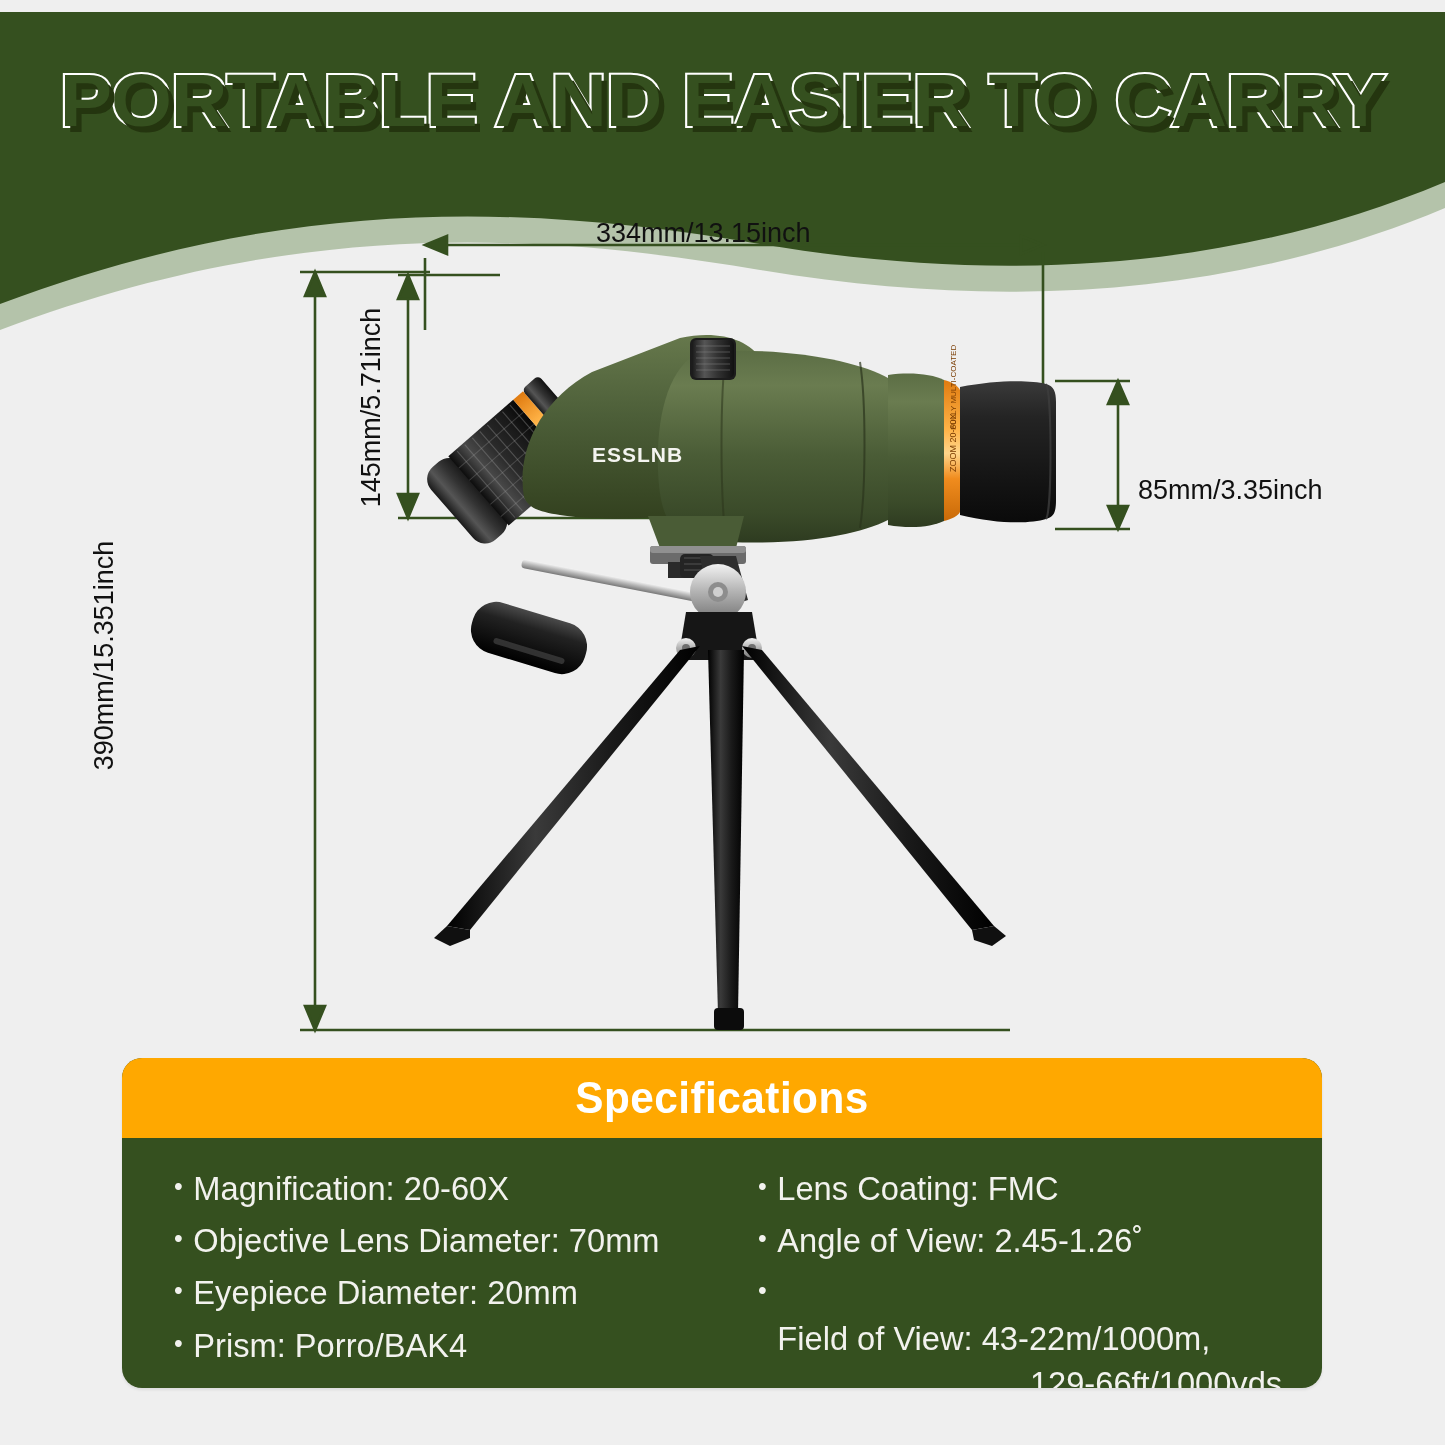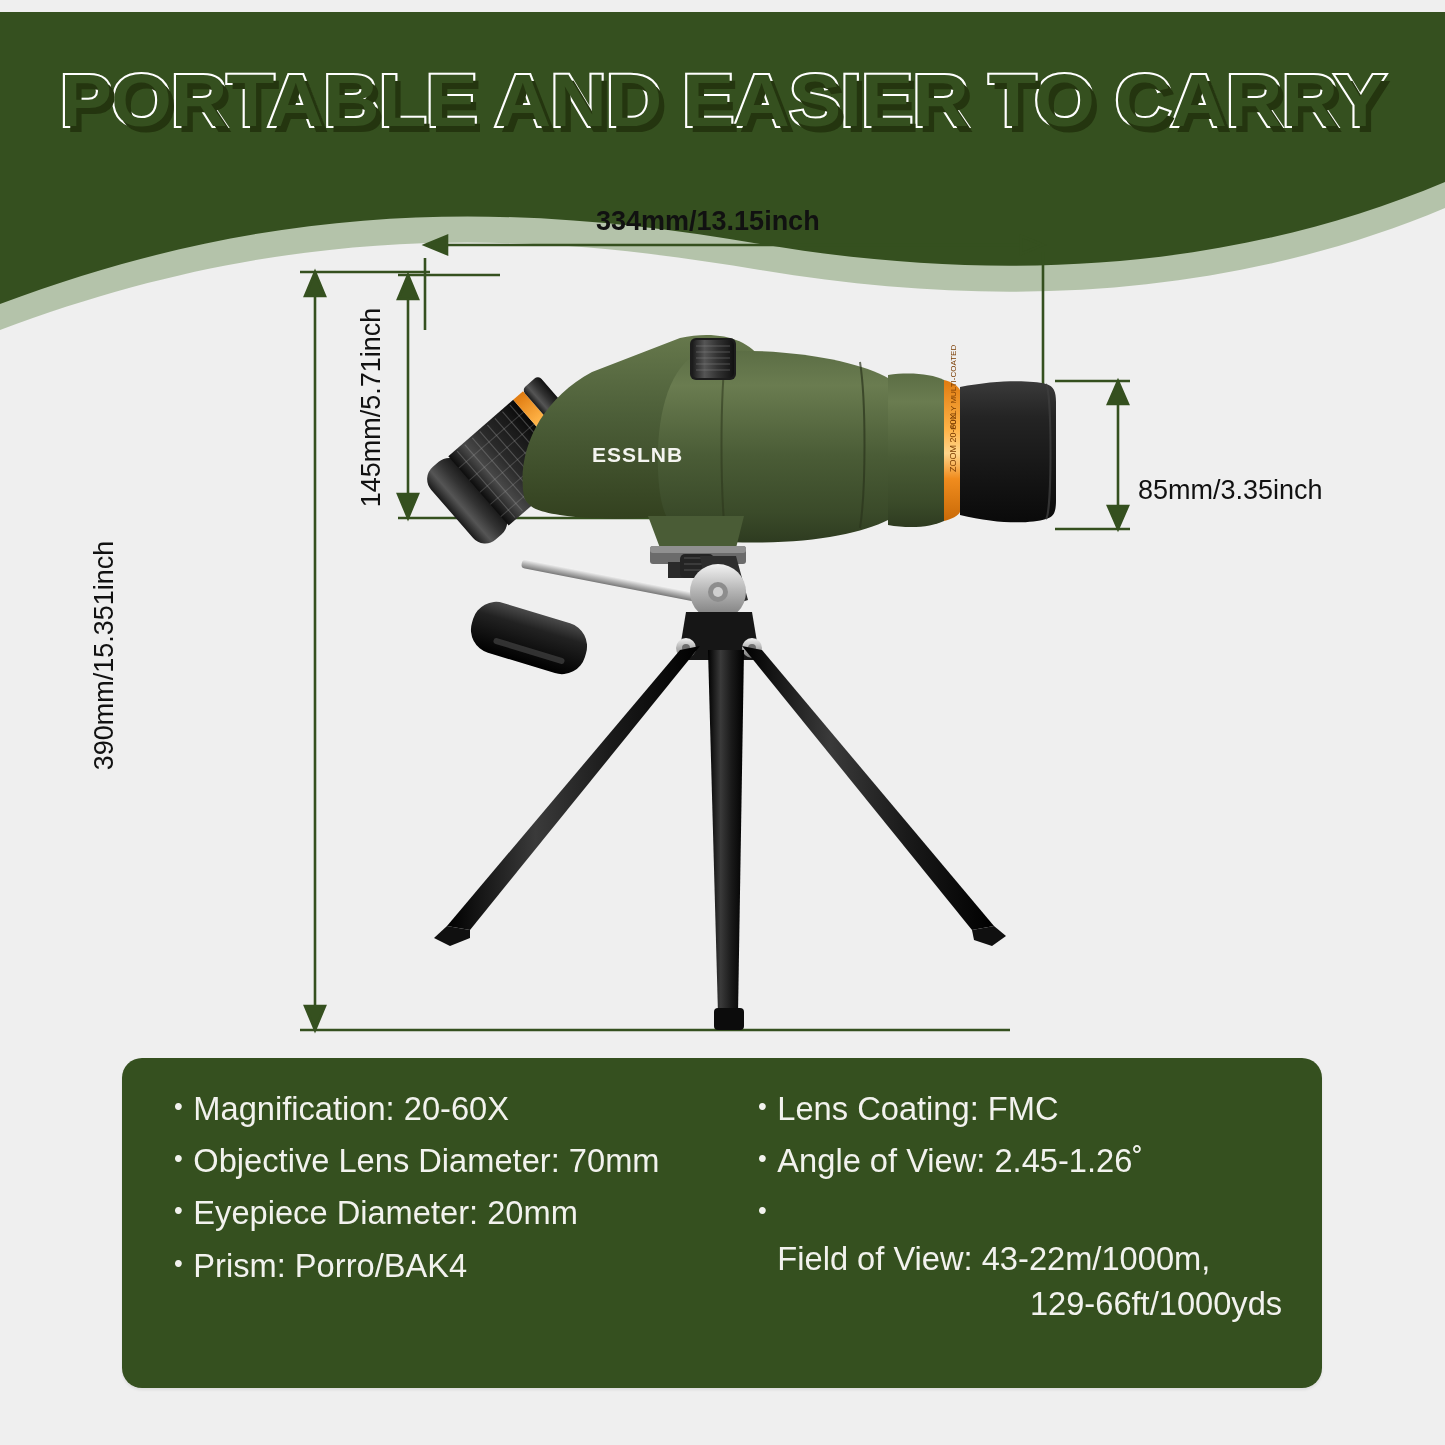--- a/index.html
+++ b/index.html
@@ -28,21 +28,21 @@
     white-space:nowrap;
     z-index:5;
   }
 
   
   .diagram{position:absolute;left:0;top:0;width:1445px;height:1045px;}
   .dim-label{
     position:absolute;color:#111;font-size:27px;white-space:nowrap;
     font-family:"Liberation Sans","DejaVu Sans",sans-serif;
   }
-  .dim-w{left:596px;top:206px;font-weight:bold;}
+  .dim-w{left:596px;top:218px;}
   .dim-h-left{
     left:-96px;top:640px;width:400px;text-align:center;
     transform:rotate(-90deg);
   }
   .dim-h-mid{
     left:181px;top:392px;width:380px;text-align:center;
     transform:rotate(-90deg);
   }
   .dim-right{left:1138px;top:443px;margin-top:32px;}
 
@@ -309,20 +309,23 @@
     </svg>
 
     
     <div class="dim-label dim-w">334mm/13.15inch</div>
     <div class="dim-label dim-h-left">390mm/15.351inch</div>
     <div class="dim-label dim-h-mid">145mm/5.71inch</div>
     <div class="dim-label dim-right">85mm/3.35inch</div>
   </div>
 
   <div class="spec-panel">
+    <div class="spec-head">
+      <span class="spec-head-text">Specifications</span>
+    </div>
     <div class="spec-body">
 
       <div class="spec-col left">
         <div class="spec-item">
           <span class="bullet">•</span>
           <span class="spec-text">Magnification: 20-60X</span>
         </div>
         <div class="spec-item">
           <span class="bullet">•</span>
           <span class="spec-text">Objective Lens Diameter: 70mm</span>

